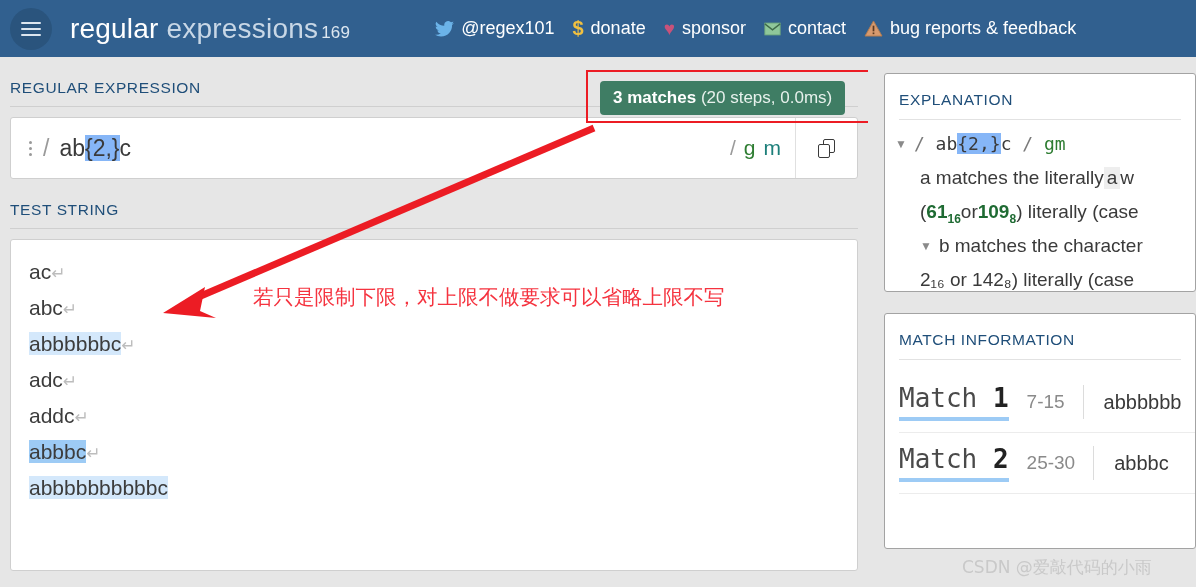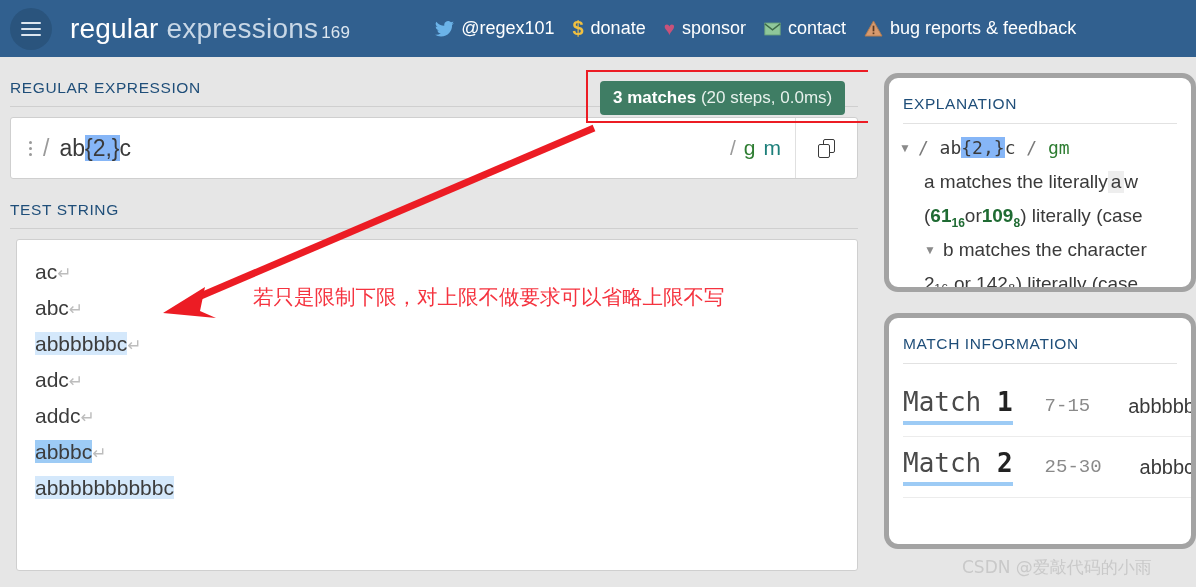--- a/index.html
+++ b/index.html
@@ -105,21 +105,21 @@
   }
   .copy-glyph { position: relative; width: 17px; height: 19px; }
   .copy-glyph b, .copy-glyph i {
     position:absolute; display:block; border: 1.8px solid #3a3a3a; border-radius: 2px;
   }
   .copy-glyph b { width: 12px; height: 14px; left: 0; top: 5px; background:#fff; }
   .copy-glyph i { width: 12px; height: 14px; left: 5px; top: 0; background:#fff; }
 
   
   #test-box {
-    margin: 10px 10px 0 16px;
+    margin: 10px 10px 0 10px;
     height: 332px; background: #fff;
     border: 1px solid #cfcfcf; border-radius: 3px;
     padding: 14px 0 0 0; overflow: hidden;
   }
   .ts-line {
     height: 36px; line-height: 36px;
     font-size: 21px; color: #3c3c3c; white-space: pre;
     padding-left: 18px;
   }
   .ts-line .m1 { background: #d4e8fb; }
@@ -153,21 +153,21 @@
   }
 
   
   #right {
     position: absolute; left: 868px; top: 57px;
     width: 328px; height: 530px;
     background: #e6e6e6;
     padding: 16px 0 0 16px;
   }
   .panel {
-    background: #fff; border: 5px solid #a3a3a3; border-radius: 14px;
+    background: #fff; border: 1px solid #a3a3a3; border-radius: 3px;
     overflow: hidden;
   }
   #explanation-panel { height: 219px; }
   #matchinfo-panel  { margin-top: 21px; height: 236px; }
   .panel-head {
     color: #1f4e79; font-size: 15.5px; letter-spacing: .6px;
     padding: 17px 0 10px 14px;
   }
   .panel-rule { height: 1px; background: #e2e2e2; margin: 0 14px; }
 
@@ -190,22 +190,22 @@
 
   
   .mi-body { padding: 12px 0 0 0; }
   .mi-row { display: flex; align-items: center; height: 60px; padding-left: 14px; }
   .mi-label {
     font-family: "DejaVu Sans Mono", monospace; font-size: 26px; color: #4a4a4a;
     border-bottom: 4px solid #9dcbf5; padding-bottom: 4px; white-space: nowrap;
   }
   .mi-label b { color: #222; }
   .mi-range {
-    font-family: Liberation Mono, monospace; font-size: 19px; color: #8a8a8a;
-    margin-left: 32px; white-space: nowrap;
+    font-family: Liberation Sans, sans-serif; font-size: 19px; color: #8a8a8a;
+    margin-left: 18px; white-space: nowrap;
   }
   .mi-sep { width: 1px; background: #dcdcdc; height: 34px; margin-left: 18px; }
   .mi-val { font-size: 20px; color: #3a3a3a; margin-left: 20px; white-space: nowrap; }
   .mi-divider { height: 1px; background: #ececec; margin: 0 0 0 14px; }
 
   
   #watermark {
     position: absolute; left: 962px; top: 556px;
     color: #c9c9c9; font-size: 17px; white-space: nowrap;
     font-family: "DejaVu Sans", sans-serif;

